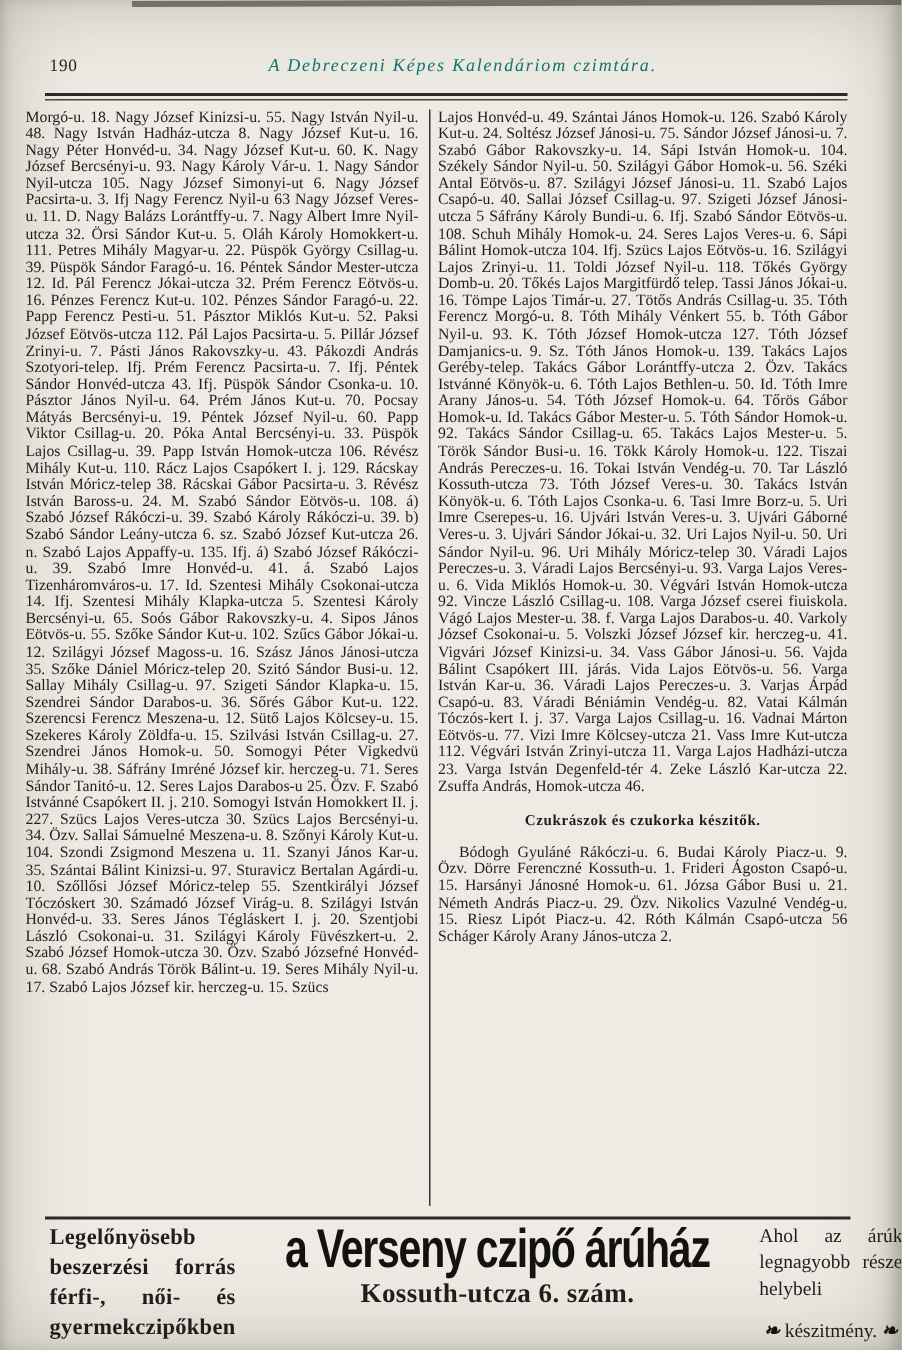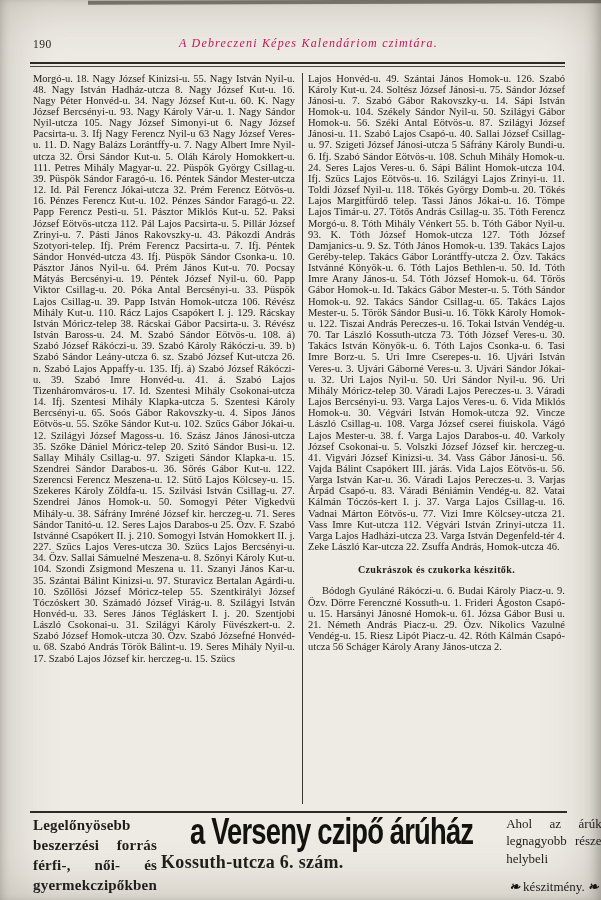--- a/index.html
+++ b/index.html
@@ -11,44 +11,44 @@
     overflow:hidden;
     font-family:"Liberation Serif", serif;
     color:#201e1b;
   }
   .scan-artifact-top{
     position:absolute;top:0;left:88px;right:0;height:4px;
     background:#55514a;opacity:.75;transform:rotate(-.15deg);
   }
   header{position:relative;height:24px;margin-top:36px;padding:0 17px 0 33px;}
   .page-num{position:absolute;left:33px;top:2px;font-size:11.5px;letter-spacing:.5px;}
-  .header-title{display:block;text-align:center;font-style:italic;font-size:12px;letter-spacing:1.2px;color:#be185d;}
+  .header-title{display:block;text-align:center;font-style:italic;font-size:12px;letter-spacing:1.2px;color:#0f766e;}
   .rule-thick{margin:2px 36px 0 30px;border-top:2.5px solid #2c2a26;}
   .rule-thin{margin:1.5px 36px 0 30px;border-top:1px solid #4a463f;}
   .columns{
     display:flex;align-items:stretch;
-    padding:6px 36px 0 33px;height:731px;
+    padding:6px 36px 0 17px;height:731px;
   }
   .col{font-size:10.5px;line-height:11.15px;text-align:justify;text-justify:inter-word;}
   .col-left{width:262px;}
   .divider{width:1px;background:#3a3732;margin:0 5px 0 7px;}
   .col-right{flex:1;}
   .col p{margin:0;}
   .section-heading{
     margin:12px 0 10px 0;text-align:center;
     font-size:10px;font-weight:700;letter-spacing:.4px;
   }
   .indent-first{text-indent:14px;}
   .ad-rule{margin:7px 34px 0 30px;border-top:2px solid #2c2a26;}
   .ad{display:flex;align-items:flex-start;padding:2px 34px 0 33px;}
   .ad-left{
     width:172px;font-size:15px;line-height:20px;font-weight:700;
     text-align:justify;letter-spacing:.2px;
   }
-  .ad-center{flex:1;text-align:left;padding:0 4px;}
+  .ad-center{flex:1;text-align:center;padding:0 4px;}
   .ad-headline{
     font-family:"Liberation Sans", sans-serif;font-weight:700;
     font-size:33px;line-height:34px;letter-spacing:-1px;white-space:nowrap;
     transform:scale(.83,1.1);transform-origin:50% 40%;color:#14120f;
   }
   .ad-address{font-size:18px;font-weight:700;margin-top:3px;letter-spacing:.3px;}
   .ad-right{width:120px;font-size:13px;line-height:17.5px;}
   .ad-right-top{text-align:justify;}
   .ad-right-bottom{text-align:center;margin-top:11px;}
   .orn{font-weight:700;font-style:italic;font-size:13px;color:#14120f;padding:0 3px;}

